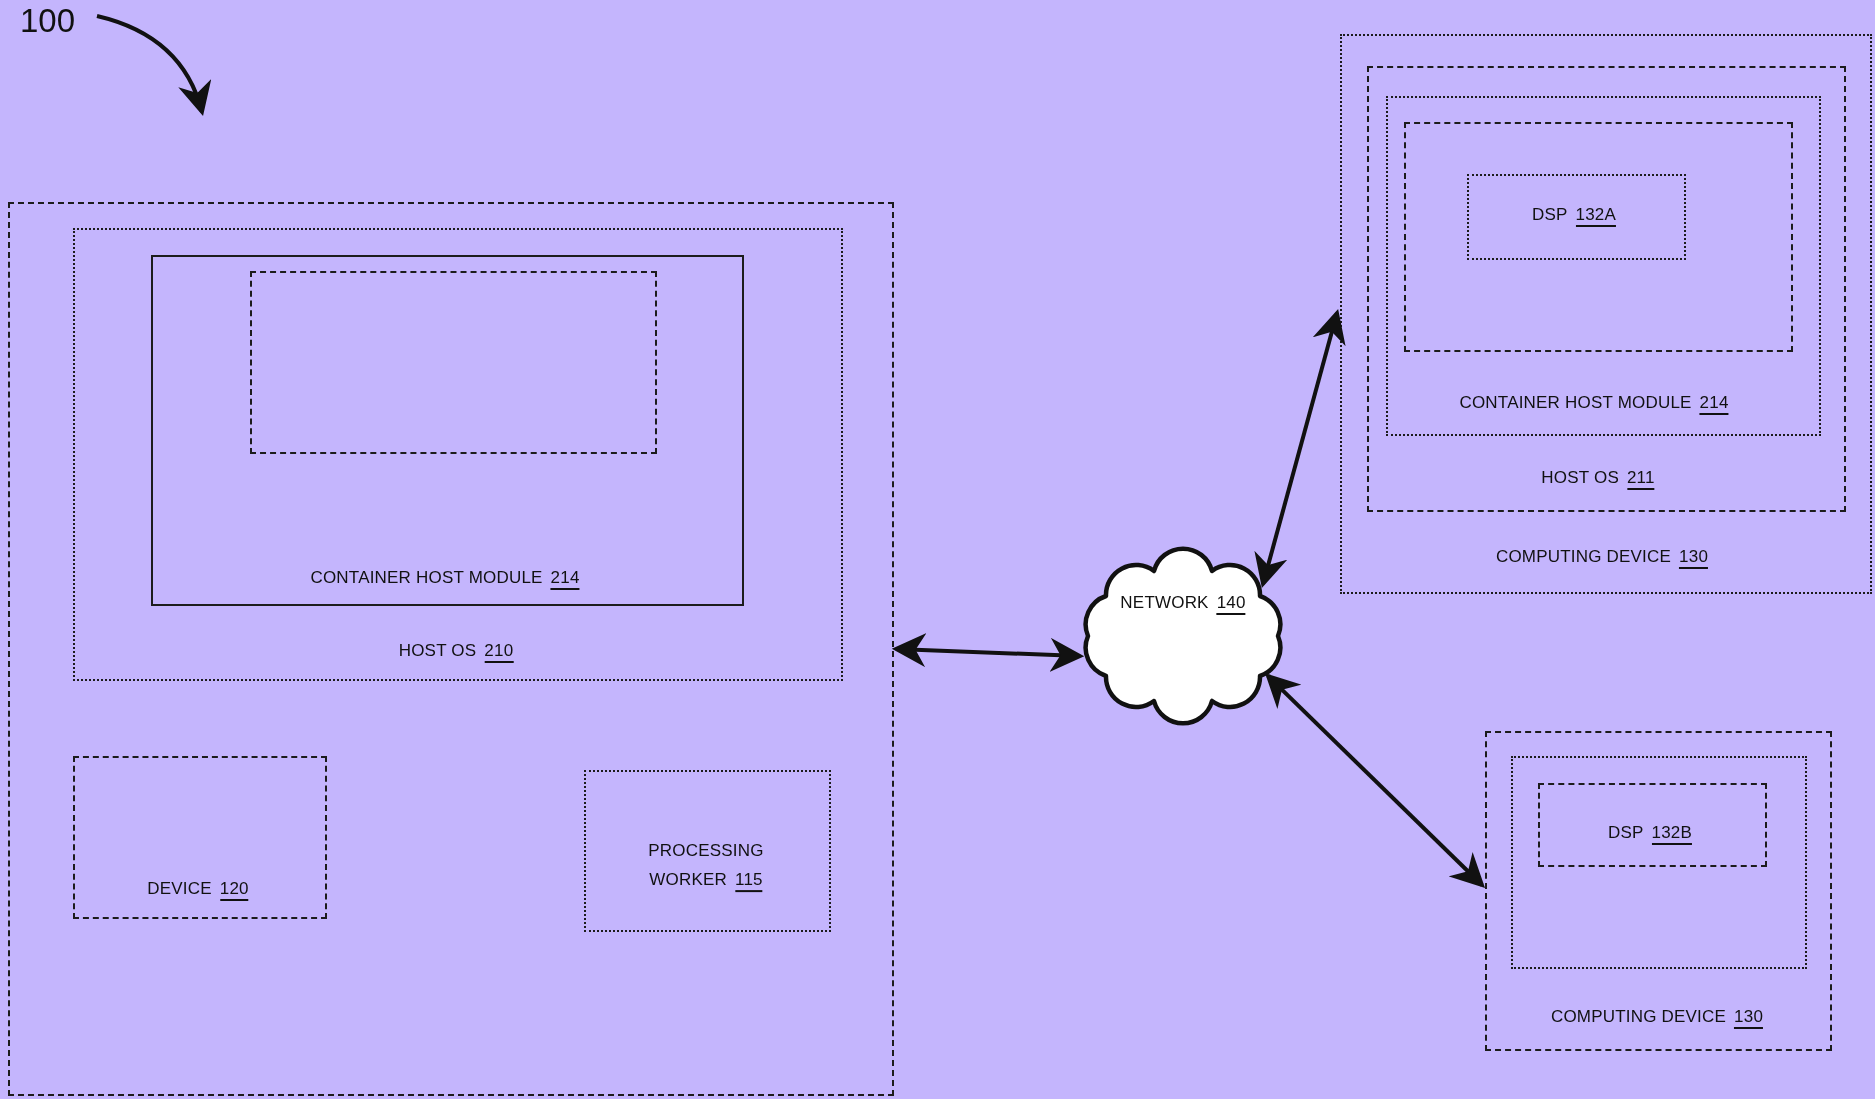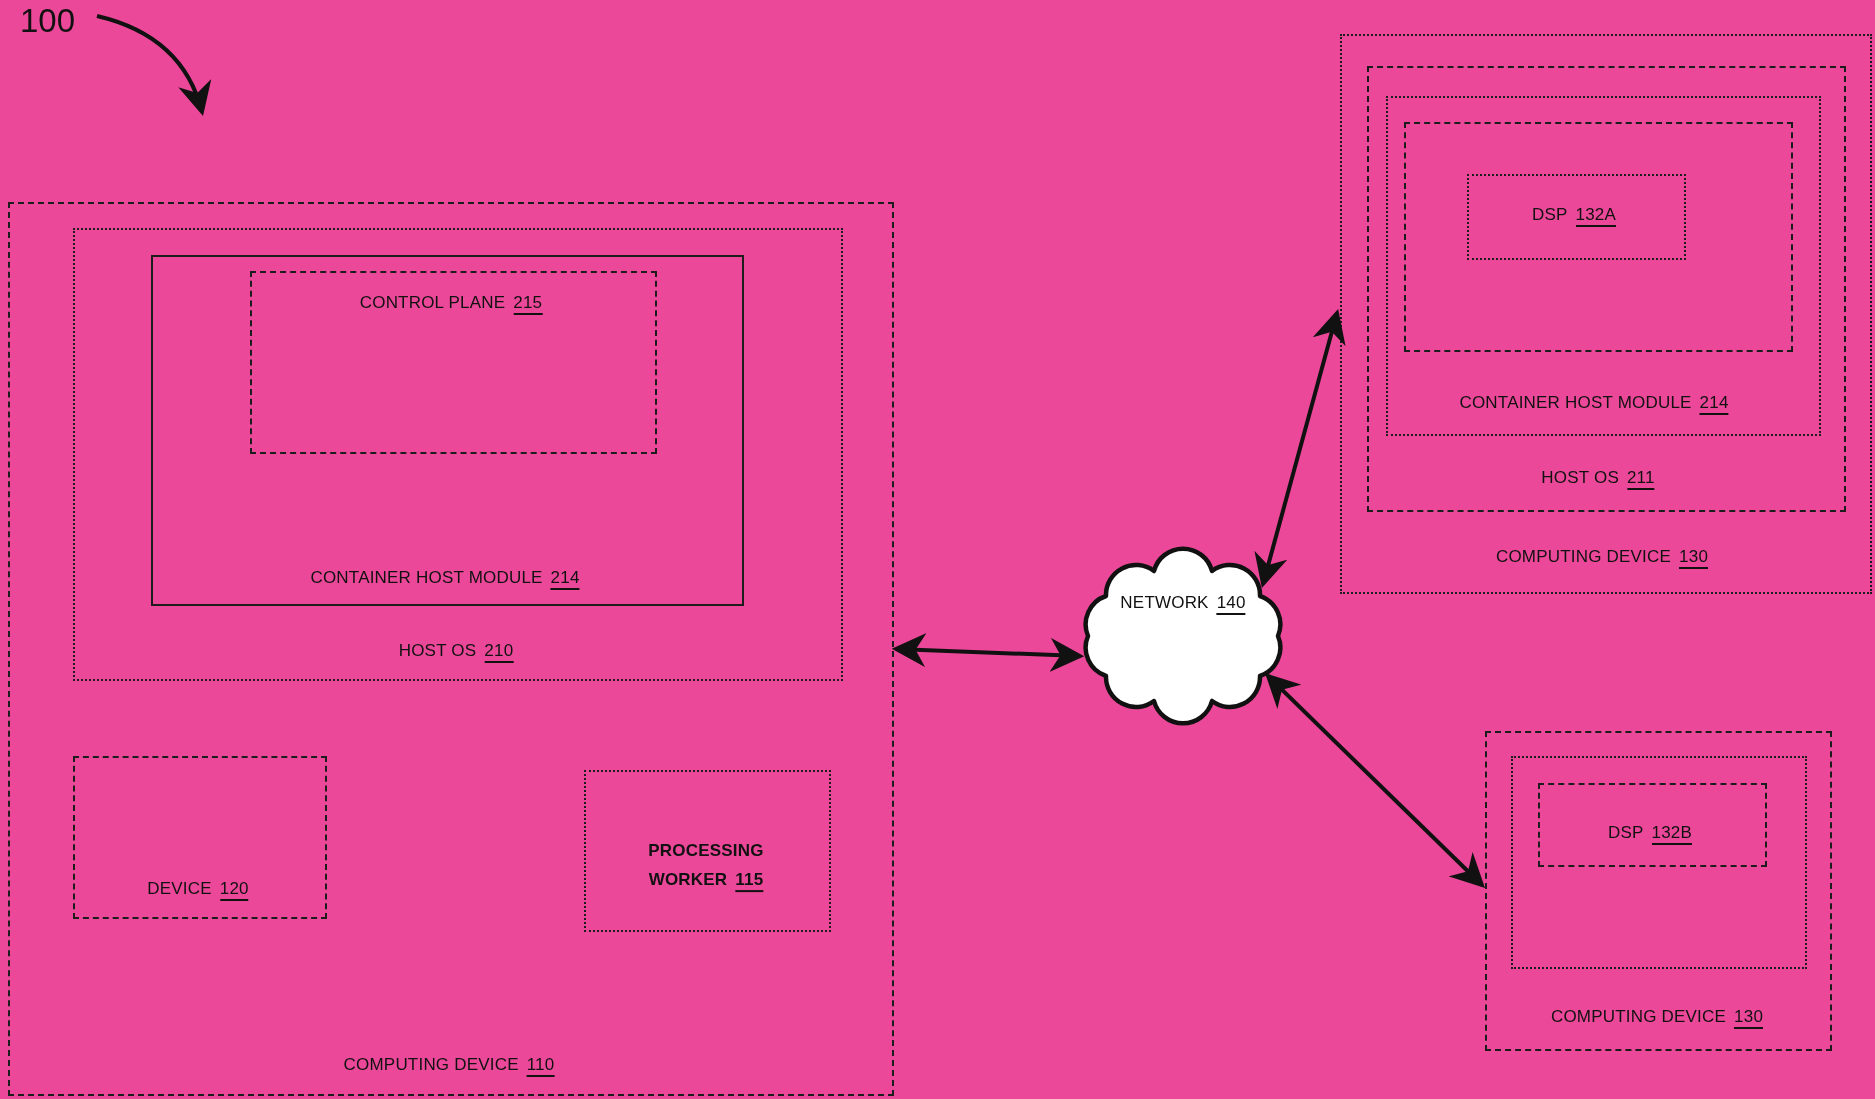--- a/index.html
+++ b/index.html
@@ -1,19 +1,19 @@
 <!DOCTYPE html>
 <html><head>
 <meta charset="utf-8">
 <style>
   html,body{margin:0;padding:0;background:#fff;}
   #canvas{
     position:relative;
     width:1875px;height:1099px;
-    background:#ec4899;
+    background:#c4b5fd;
     font-family:"Liberation Sans", sans-serif;
     color:#111;
     overflow:hidden;
   }
   .box{position:absolute;background:transparent;}
   .b-dashed{border:2px dashed #1c1c1c;}
   .b-dotted{border:2px dotted #1c1c1c;}
   .b-solid{border:2px solid #1c1c1c;}
   .lbl{
     position:absolute;
@@ -28,21 +28,21 @@
     margin-left:8px;
     border-bottom:2.5px solid currentColor;
     padding-bottom:1px;
   }
   .fig-ref{
     position:absolute;
     left:20px;top:2px;
     font-size:33px;
     z-index:30;
   }
-  .multiline{line-height:1.7;font-weight:bold;}
+  .multiline{line-height:1.7;}
   svg.overlay{position:absolute;left:0;top:0;z-index:20;}
 </style>
 </head>
 <body>
 
 <div id="canvas">
 
   <div class="fig-ref">100</div>
 
   <div class="box b-dashed" style="left:8px;top:202px;width:882px;height:890px;"></div>
@@ -77,44 +77,38 @@
              A30,30 0 0 1 1154,571 A30,30 0 0 1 1212,571
              A30,30 0 0 1 1260,596 A30,30 0 0 1 1278,636 Z" fill="#ffffff" stroke="#111" stroke-width="4.5" stroke-linejoin="round"></path>
 
     <line x1="896" y1="649" x2="1080" y2="656" stroke="#111" stroke-width="4" marker-start="url(#ah)" marker-end="url(#ah)"></line>
 
     <line x1="1263" y1="584" x2="1337" y2="313" stroke="#111" stroke-width="4" marker-start="url(#ah)" marker-end="url(#ah)"></line>
 
     <line x1="1268" y1="676" x2="1482" y2="885" stroke="#111" stroke-width="4" marker-start="url(#ah)" marker-end="url(#ah)"></line>
   </svg>
 
-  <div class="lbl" style="left:451px;top:303px;">
-    <span>CONTROL PLANE</span><span class="ref">215</span>
-  </div>
 
   <div class="lbl" style="left:445px;top:578px;">
     <span>CONTAINER HOST MODULE</span><span class="ref">214</span>
   </div>
 
   <div class="lbl" style="left:456px;top:651px;">
     <span>HOST OS</span><span class="ref">210</span>
   </div>
 
   <div class="lbl" style="left:198px;top:889px;">
     <span>DEVICE</span><span class="ref">120</span>
   </div>
 
   <div class="lbl multiline" style="left:706px;top:866px;">
     <span>PROCESSING</span><br>
     <span>WORKER</span><span class="ref">115</span>
   </div>
 
-  <div class="lbl" style="left:449px;top:1065px;">
-    <span>COMPUTING DEVICE</span><span class="ref">110</span>
-  </div>
 
   <div class="lbl" style="left:1183px;top:603px;">
     <span>NETWORK</span><span class="ref">140</span>
   </div>
 
   <div class="lbl" style="left:1574px;top:215px;">
     <span>DSP</span><span class="ref">132A</span>
   </div>
 
 

